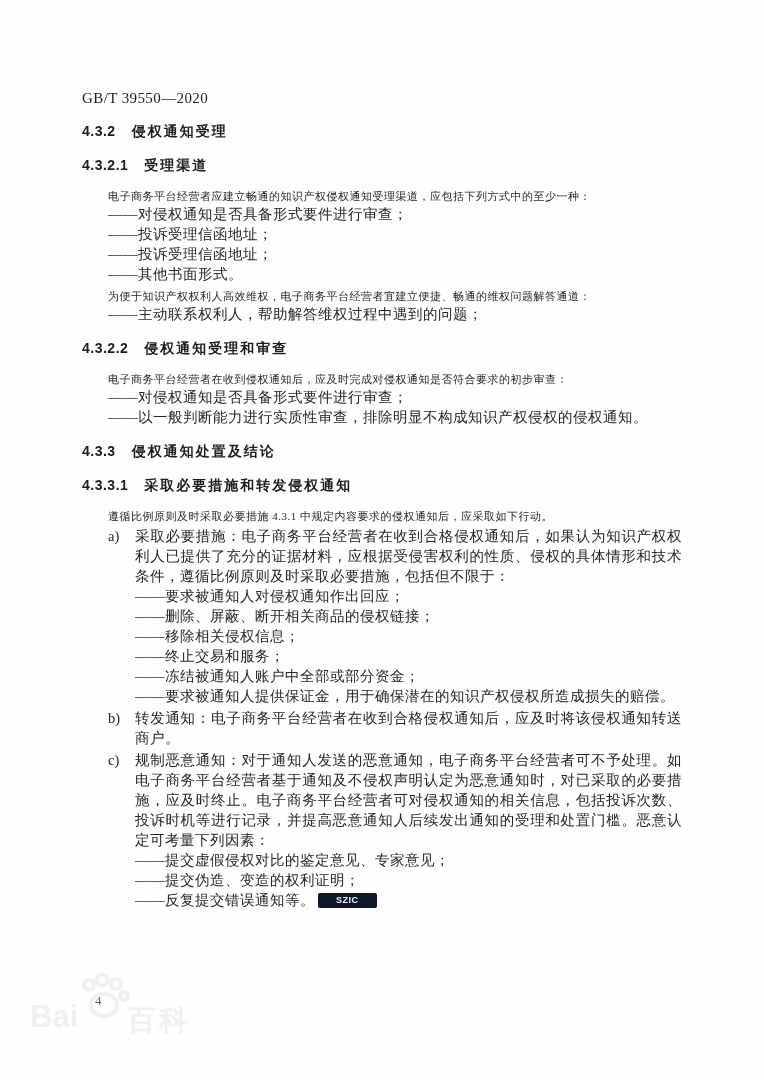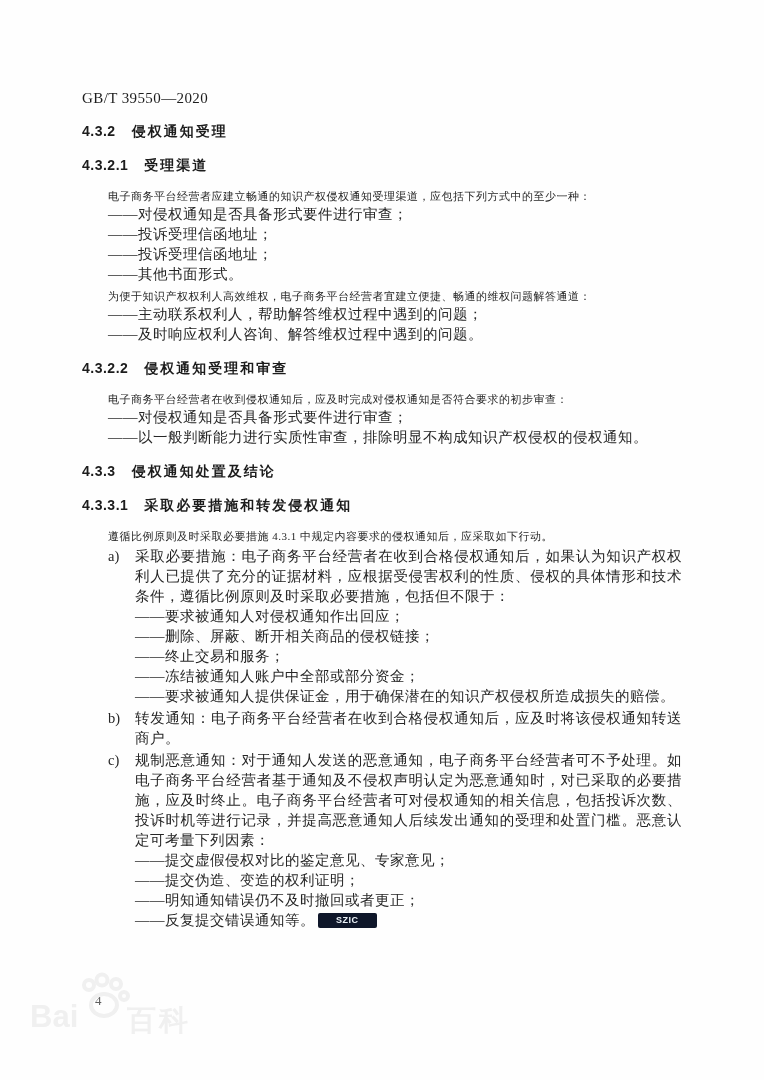--- a/index.html
+++ b/index.html
@@ -81,21 +81,20 @@
     </div>
 
     <div class="para">电子商务平台经营者应建立畅通的知识产权侵权通知受理渠道，应包括下列方式中的至少一种：</div>
     <div class="dash">——对侵权通知是否具备形式要件进行审查；</div>
     <div class="dash">——投诉受理信函地址；</div>
     <div class="dash">——投诉受理信函地址；</div>
     <div class="dash">——其他书面形式。</div>
 
     <div class="para">为便于知识产权权利人高效维权，电子商务平台经营者宜建立便捷、畅通的维权问题解答通道：</div>
     <div class="dash">——主动联系权利人，帮助解答维权过程中遇到的问题；</div>
-    <div class="dash">——及时响应权利人咨询、解答维权过程中遇到的问题。</div>
 
     <div class="clause">
       <span class="num">4.3.2.2</span><span>侵权通知受理和审查</span>
     </div>
 
     <div class="para">电子商务平台经营者在收到侵权通知后，应及时完成对侵权通知是否符合要求的初步审查：</div>
     <div class="dash">——对侵权通知是否具备形式要件进行审查；</div>
     <div class="dash">——以一般判断能力进行实质性审查，排除明显不构成知识产权侵权的侵权通知。</div>
 
     <div class="clause">
@@ -107,36 +106,36 @@
     </div>
 
     <div class="para">遵循比例原则及时采取必要措施 4.3.1 中规定内容要求的侵权通知后，应采取如下行动。</div>
 
     <div class="li">
       <span class="marker">a)</span>
       <span class="text">采取必要措施：电子商务平台经营者在收到合格侵权通知后，如果认为知识产权权利人已提供了充分的证据材料，应根据受侵害权利的性质、侵权的具体情形和技术条件，遵循比例原则及时采取必要措施，包括但不限于：</span>
     </div>
     <div class="subdash">——要求被通知人对侵权通知作出回应；</div>
     <div class="subdash">——删除、屏蔽、断开相关商品的侵权链接；</div>
+    <div class="subdash">——移除相关侵权信息；</div>
     <div class="subdash">——终止交易和服务；</div>
     <div class="subdash">——冻结被通知人账户中全部或部分资金；</div>
     <div class="subdash">——要求被通知人提供保证金，用于确保潜在的知识产权侵权所造成损失的赔偿。</div>
 
     <div class="li">
       <span class="marker">b)</span>
       <span class="text">转发通知：电子商务平台经营者在收到合格侵权通知后，应及时将该侵权通知转送商户。</span>
     </div>
 
     <div class="li">
       <span class="marker">c)</span>
       <span class="text">规制恶意通知：对于通知人发送的恶意通知，电子商务平台经营者可不予处理。如电子商务平台经营者基于通知及不侵权声明认定为恶意通知时，对已采取的必要措施，应及时终止。电子商务平台经营者可对侵权通知的相关信息，包括投诉次数、投诉时机等进行记录，并提高恶意通知人后续发出通知的受理和处置门槛。恶意认定可考量下列因素：</span>
     </div>
     <div class="subdash">——提交虚假侵权对比的鉴定意见、专家意见；</div>
     <div class="subdash">——提交伪造、变造的权利证明；</div>
-    <div class="subdash">——明知通知错误仍不及时撤回或者更正；</div>
     <div class="subdash">
       <span>——反复提交错误通知等。</span><span class="wm-badge">SZIC</span>
     </div>
 
   </div>
 
   <div class="baike-wm">
     <span class="t1">Bai</span>
     <svg class="paw" width="54" height="54" viewBox="0 0 54 54">
       <g fill="none" stroke="#f0f0f0" stroke-width="4">

